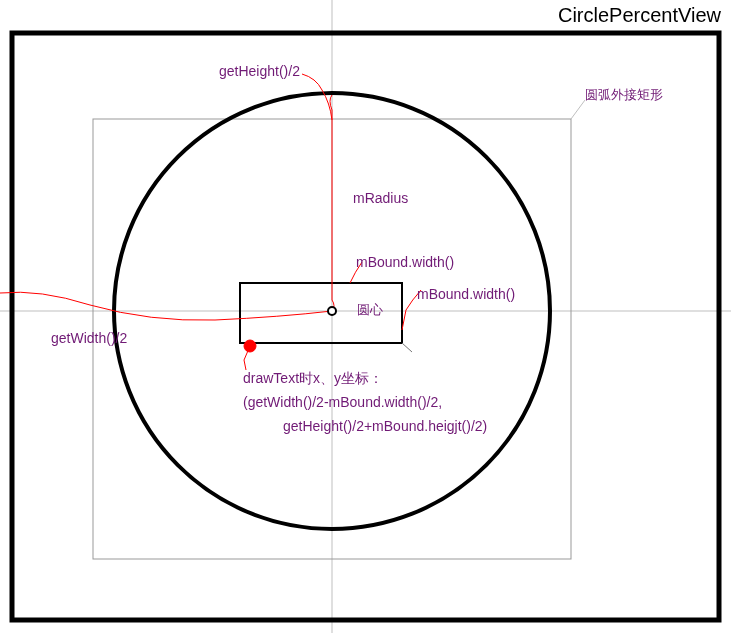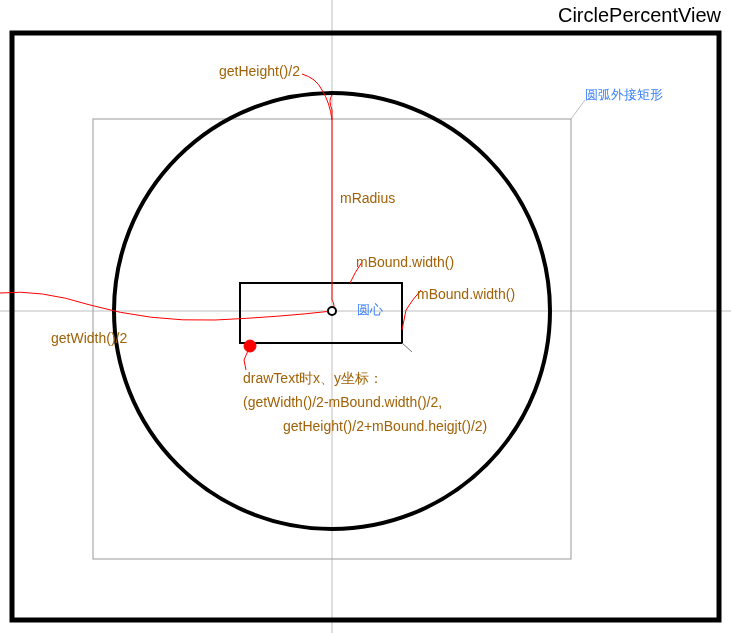--- a/index.html
+++ b/index.html
@@ -11,26 +11,26 @@
     font-family: "Microsoft YaHei", Arial, sans-serif;
     overflow: hidden;
   }
   .stage {
     position: relative;
     width: 731px;
     height: 527px;
   }
   .label {
     position: absolute;
-    color: #a16207;
+    color: #701a75;
     font-size: 14px;
     white-space: nowrap;
   }
   .label.black {
-    color: #3b82f6;
+    color: #701a75;
   }
   .title {
     position: absolute;
     top: 4px;
     right: 10px;
     font-size: 20px;
     color: #000000;
   }
   .watermark {
     position: absolute;
@@ -81,21 +81,21 @@
     <circle cx="332" cy="311" r="4" fill="#ffffff" stroke="#000000" stroke-width="2"></circle>
 
     <circle cx="250" cy="346" r="6" fill="#ff0000" stroke="#ff0000"></circle>
 
     <path d="M 250 346 L 244 360 L 246 370" fill="none" stroke="#ff0000" stroke-width="1"></path>
   </svg>
 
   <div class="title">CirclePercentView</div>
 
   <div class="label" style="left:219px; top:63px;">getHeight()/2</div>
-  <div class="label" style="left:340px; top:190px;">mRadius</div>
+  <div class="label" style="left:353px; top:190px;">mRadius</div>
   <div class="label" style="left:356px; top:254px;">mBound.width()</div>
   <div class="label" style="left:417px; top:286px;">mBound.width()</div>
   <div class="label black" style="left:357px; top:301px; font-size:13px;">圆心</div>
   <div class="label black" style="left:585px; top:86px; font-size:13px;">圆弧外接矩形</div>
   <div class="label" style="left:39px; top:330px;margin-left:12px;">getWidth()/2</div>
 
   <div class="label" style="left:243px; top:370px;">drawText时x、y坐标：</div>
   <div class="label" style="left:243px; top:394px;">(getWidth()/2-mBound.width()/2,</div>
   <div class="label" style="left:243px; top:418px;margin-left:40px;">getHeight()/2+mBound.heigjt()/2)</div>
 

